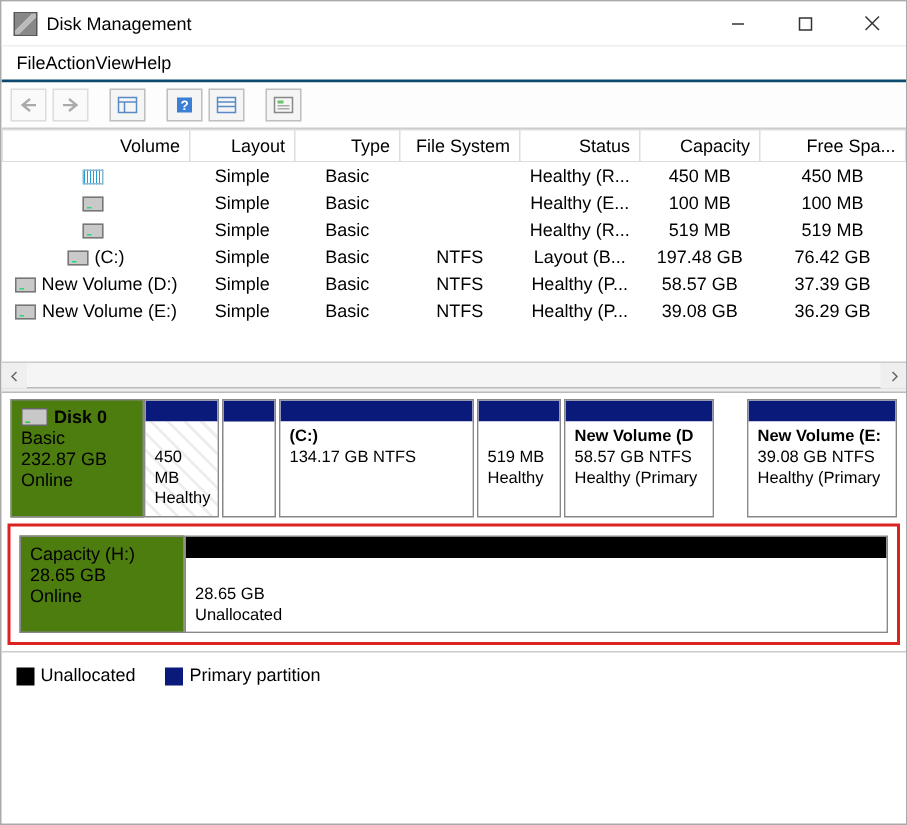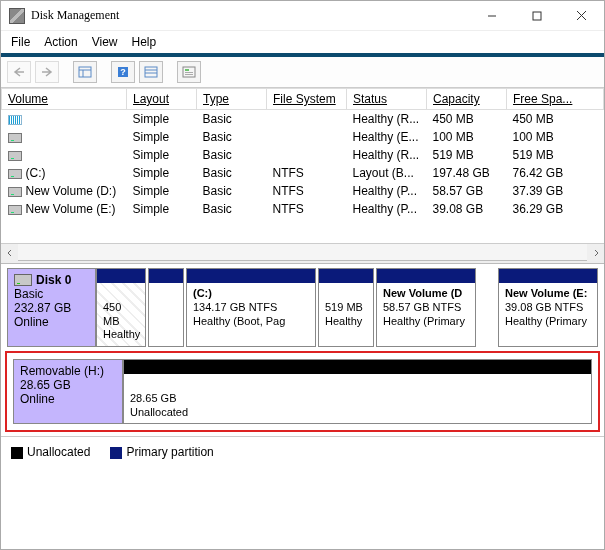--- a/index.html
+++ b/index.html
@@ -21,33 +21,33 @@
     padding: 0 0 0 8px;
     background: #fff;
     border-bottom: 1px solid #eee;
   }
   .titlebar .app-icon {
     width: 16px; height: 16px;
     margin-right: 6px;
     background: linear-gradient(135deg,#888 40%,#bbb 40%,#bbb 60%,#888 60%);
     border:1px solid #555;
   }
-  .titlebar .title { flex:1;font-family:Liberation Serif, serif; }
+  .titlebar .title { flex:1; }
   .winbtns { display:flex; }
   .winbtn {
     width: 45px; height: 30px;
     display:flex; align-items:center; justify-content:center;
     font-size: 12px;
     color:#333;
   }
   .winbtn.close { font-size: 16px; }
   .menubar {
-    display:flex; gap:14px;
+    display:flex; 
     padding: 4px 10px;
-    border-bottom: 4px solid #0c4a6e;
+    border-bottom: 2px solid #0c4a6e;
   }
   .menubar span { cursor:default; }
   .toolbar {
     display:flex; align-items:center; gap:4px;
     padding: 4px 6px;
     border-bottom: 1px solid #ccc;
     background:#fdfdfd;
   }
   .tbtn {
     width:24px; height:22px;
@@ -58,32 +58,32 @@
   }
   .tbtn.disabled { color:#aaa; border-color:#ddd; background:#fafafa; }
   .tbsep { width:6px; }
   .tbtn svg { display:block; }
   .content { }
   table.volumes {
     width:100%;
     border-collapse:collapse;
   }
   table.volumes th {
-    text-align:left;
+    text-align:right;
     font-weight:normal;
     background:#fff;
     border:1px solid #ddd;
     padding:3px 6px;
     position:relative;
-    text-decoration:underline;
   }
   table.volumes td {
     padding:2px 6px;
     white-space:nowrap;
     overflow:hidden;
+    text-align:center;
   }
   .vol-icon {
     display:inline-block;
     width:14px; height:10px;
     margin-right:4px;
     vertical-align:middle;
   }
   .vol-icon.recov {
     background: repeating-linear-gradient(90deg,#1ea0d6 0 1px,#fff 1px 2px);
     border:1px solid #8ab8d4;
@@ -124,21 +124,21 @@
     display:flex;
     margin-bottom:6px;
   }
   .diskrow.highlight {
     outline:2px solid #d22;
     padding:6px;
   }
   .diskinfo {
     width:110px;
     border:1px solid #888;
-    background:#c4b5fd;
+    background:#4d7c0f;
     padding:4px 6px;
   }
   .diskinfo .dname { font-weight:bold; display:flex; align-items:center; gap:4px;}
   .disk-icon {
     width:18px; height:12px;
     background:#c8c8c8;
     border:1px solid #666;
     position:relative;
   }
   .disk-icon::after { content:""; position:absolute; bottom:1px; left:2px; width:3px; height:1px; background:#2c2;}
@@ -367,40 +367,40 @@
       <div class="partitions" id="disk0-parts">
           <div class="part hatched" style="width: 50px;">
             <div class="pbar"></div>
             <div class="pbody"><b>&nbsp;</b><div>450 MB</div><div>Healthy</div></div>
           </div>
           <div class="part" style="width: 36px;">
             <div class="pbar"></div>
           </div>
           <div class="part" style="width: 130px;">
             <div class="pbar"></div>
-            <div class="pbody"><b>(C:)</b><div>134.17 GB NTFS</div><div>Healthy (Boot, Pag</div></div>
+            <div class="pbody"><b>(C:)</b><div>134.17 GB NTFS</div></div>
           </div>
           <div class="part" style="width: 56px;">
             <div class="pbar"></div>
             <div class="pbody"><b>&nbsp;</b><div>519 MB</div><div>Healthy</div></div>
           </div>
           <div class="part" style="width: 100px;">
             <div class="pbar"></div>
             <div class="pbody"><b>New Volume  (D</b><div>58.57 GB NTFS</div><div>Healthy (Primary</div></div>
           </div>
           <div class="part" style="width: 100px; margin-left: 20px;">
             <div class="pbar"></div>
             <div class="pbody"><b>New Volume  (E:</b><div>39.08 GB NTFS</div><div>Healthy (Primary</div></div>
           </div>
         </div>
     </div>
 
     <div class="diskrow highlight">
       <div class="diskinfo">
-        <div>Removable (H:)</div>
+        <div>Capacity (H:)</div>
         <div>28.65 GB</div>
         <div>Online</div>
       </div>
       <div class="partitions">
         <div class="part" style="flex:1">
           <div class="pbar black"></div>
           <div class="pbody">
             <div>&nbsp;</div>
             <div>28.65 GB</div>
             <div>Unallocated</div>

